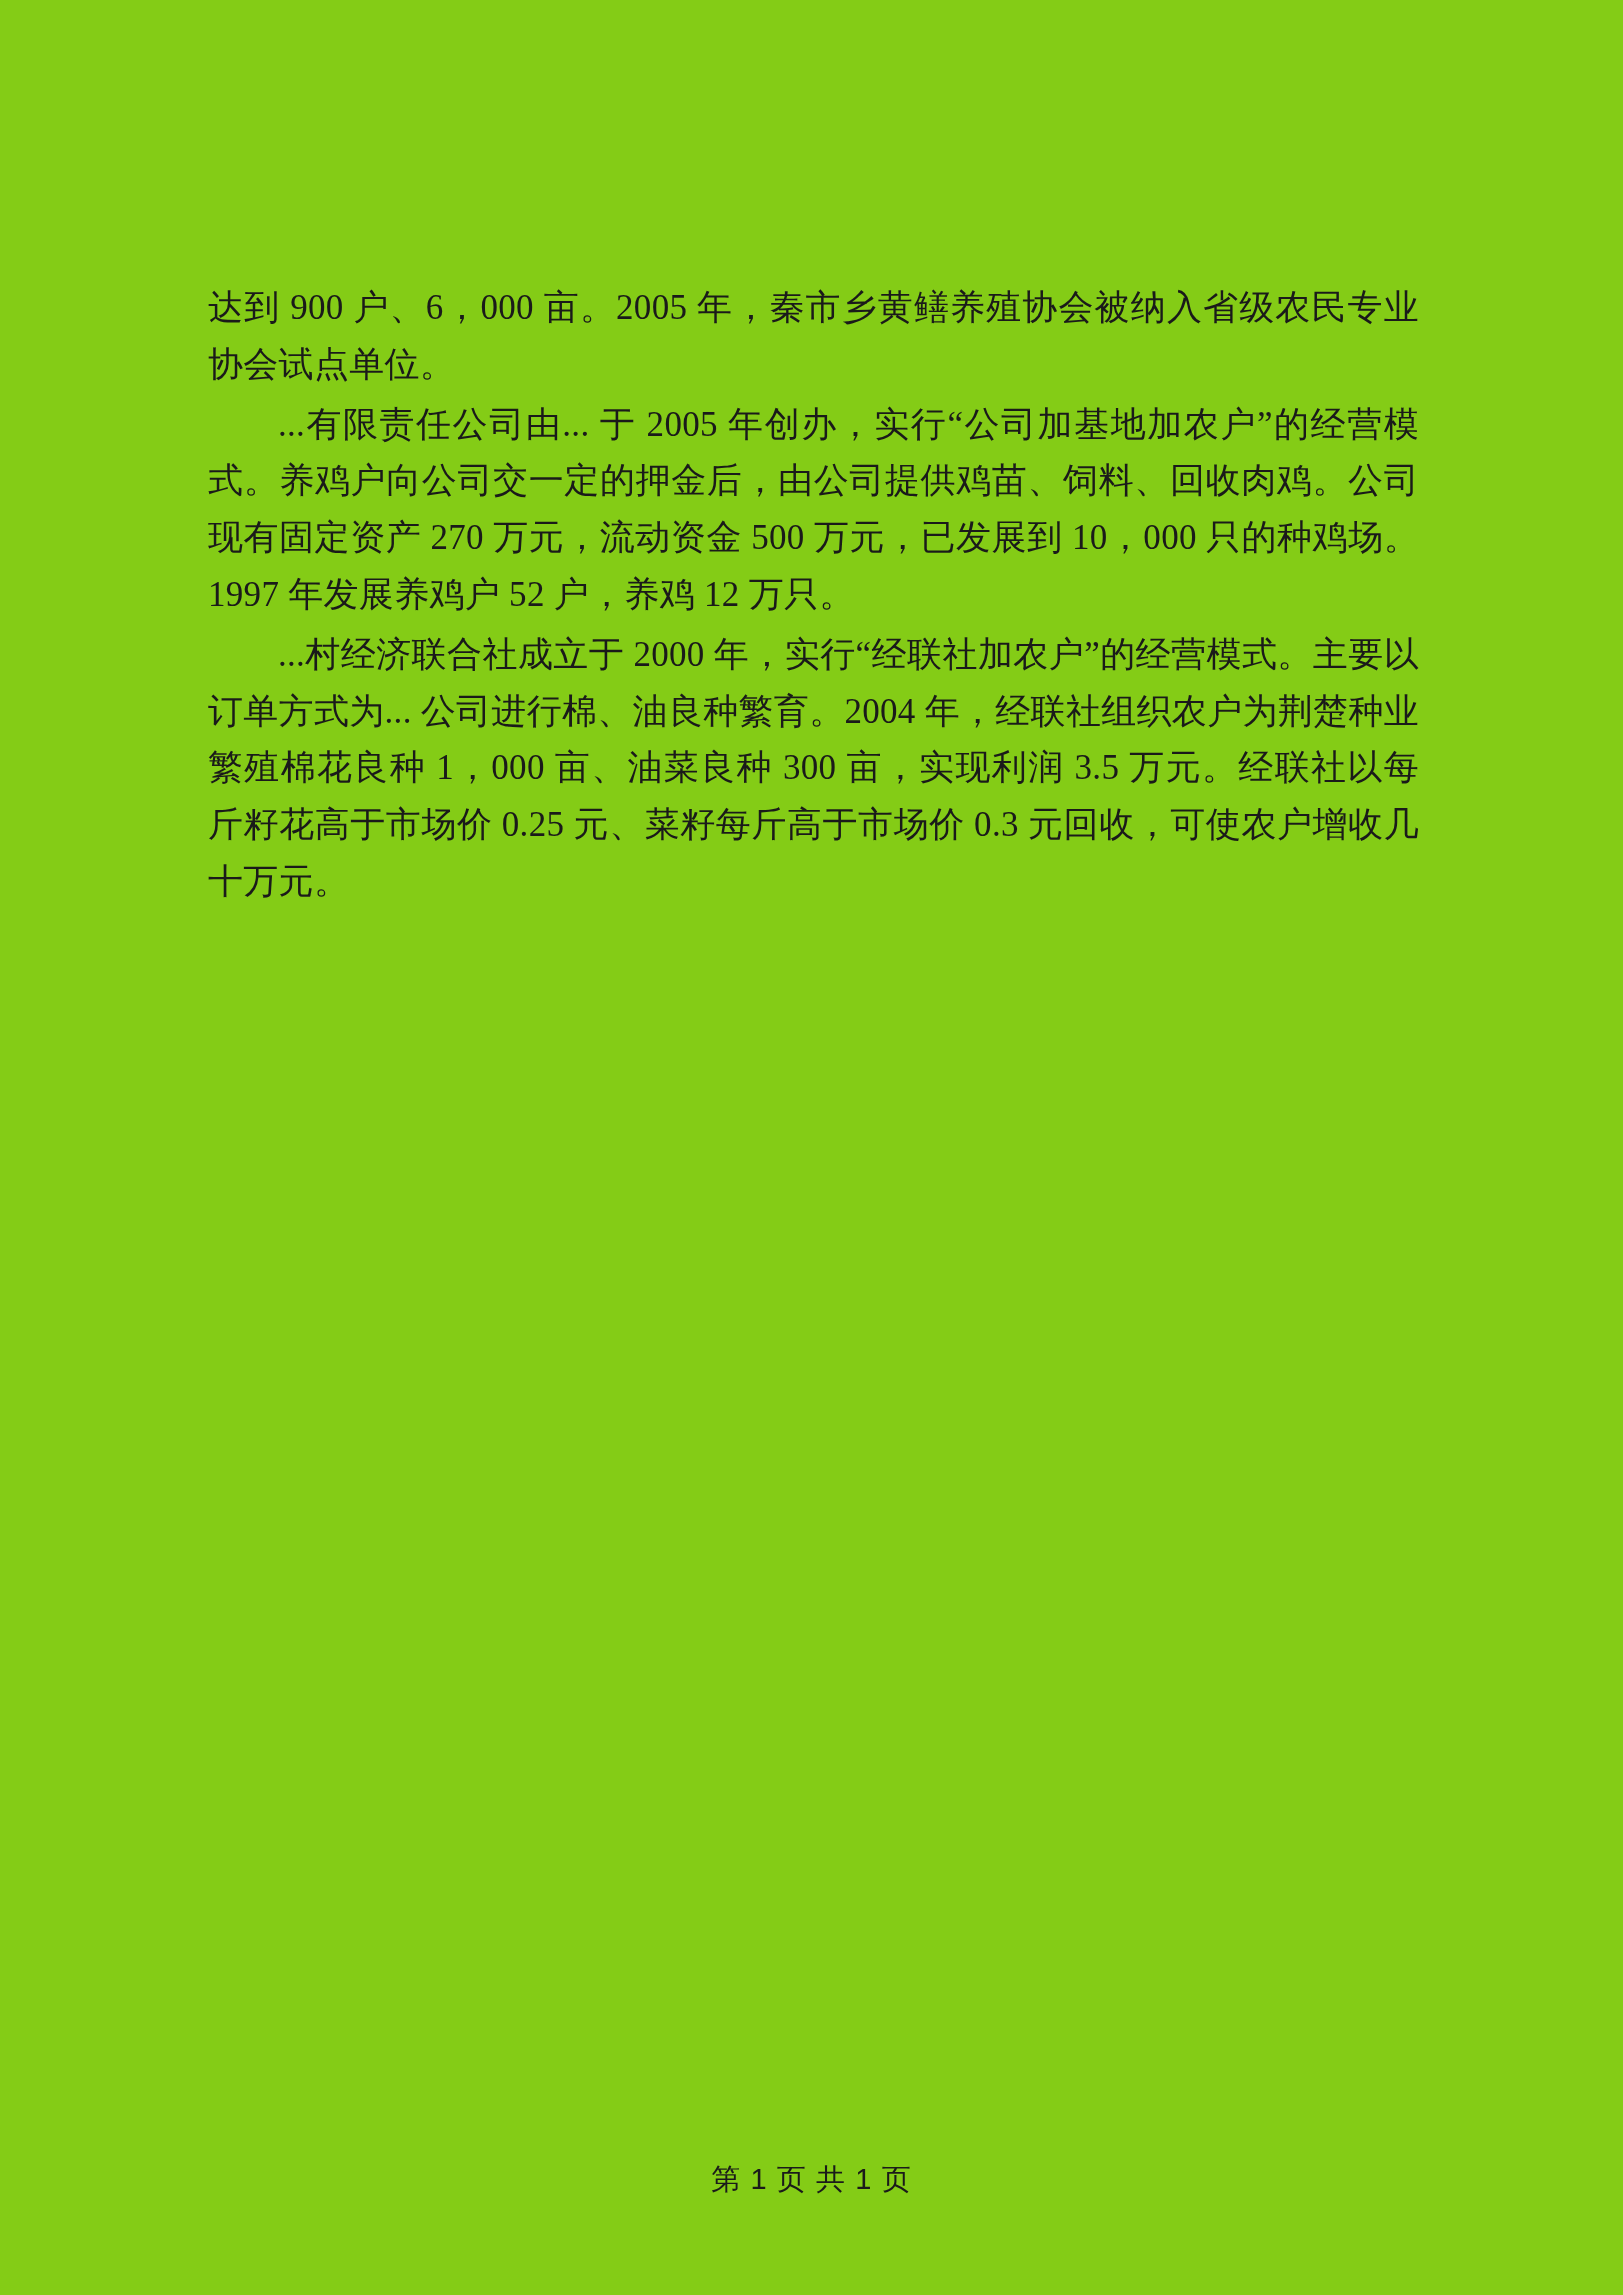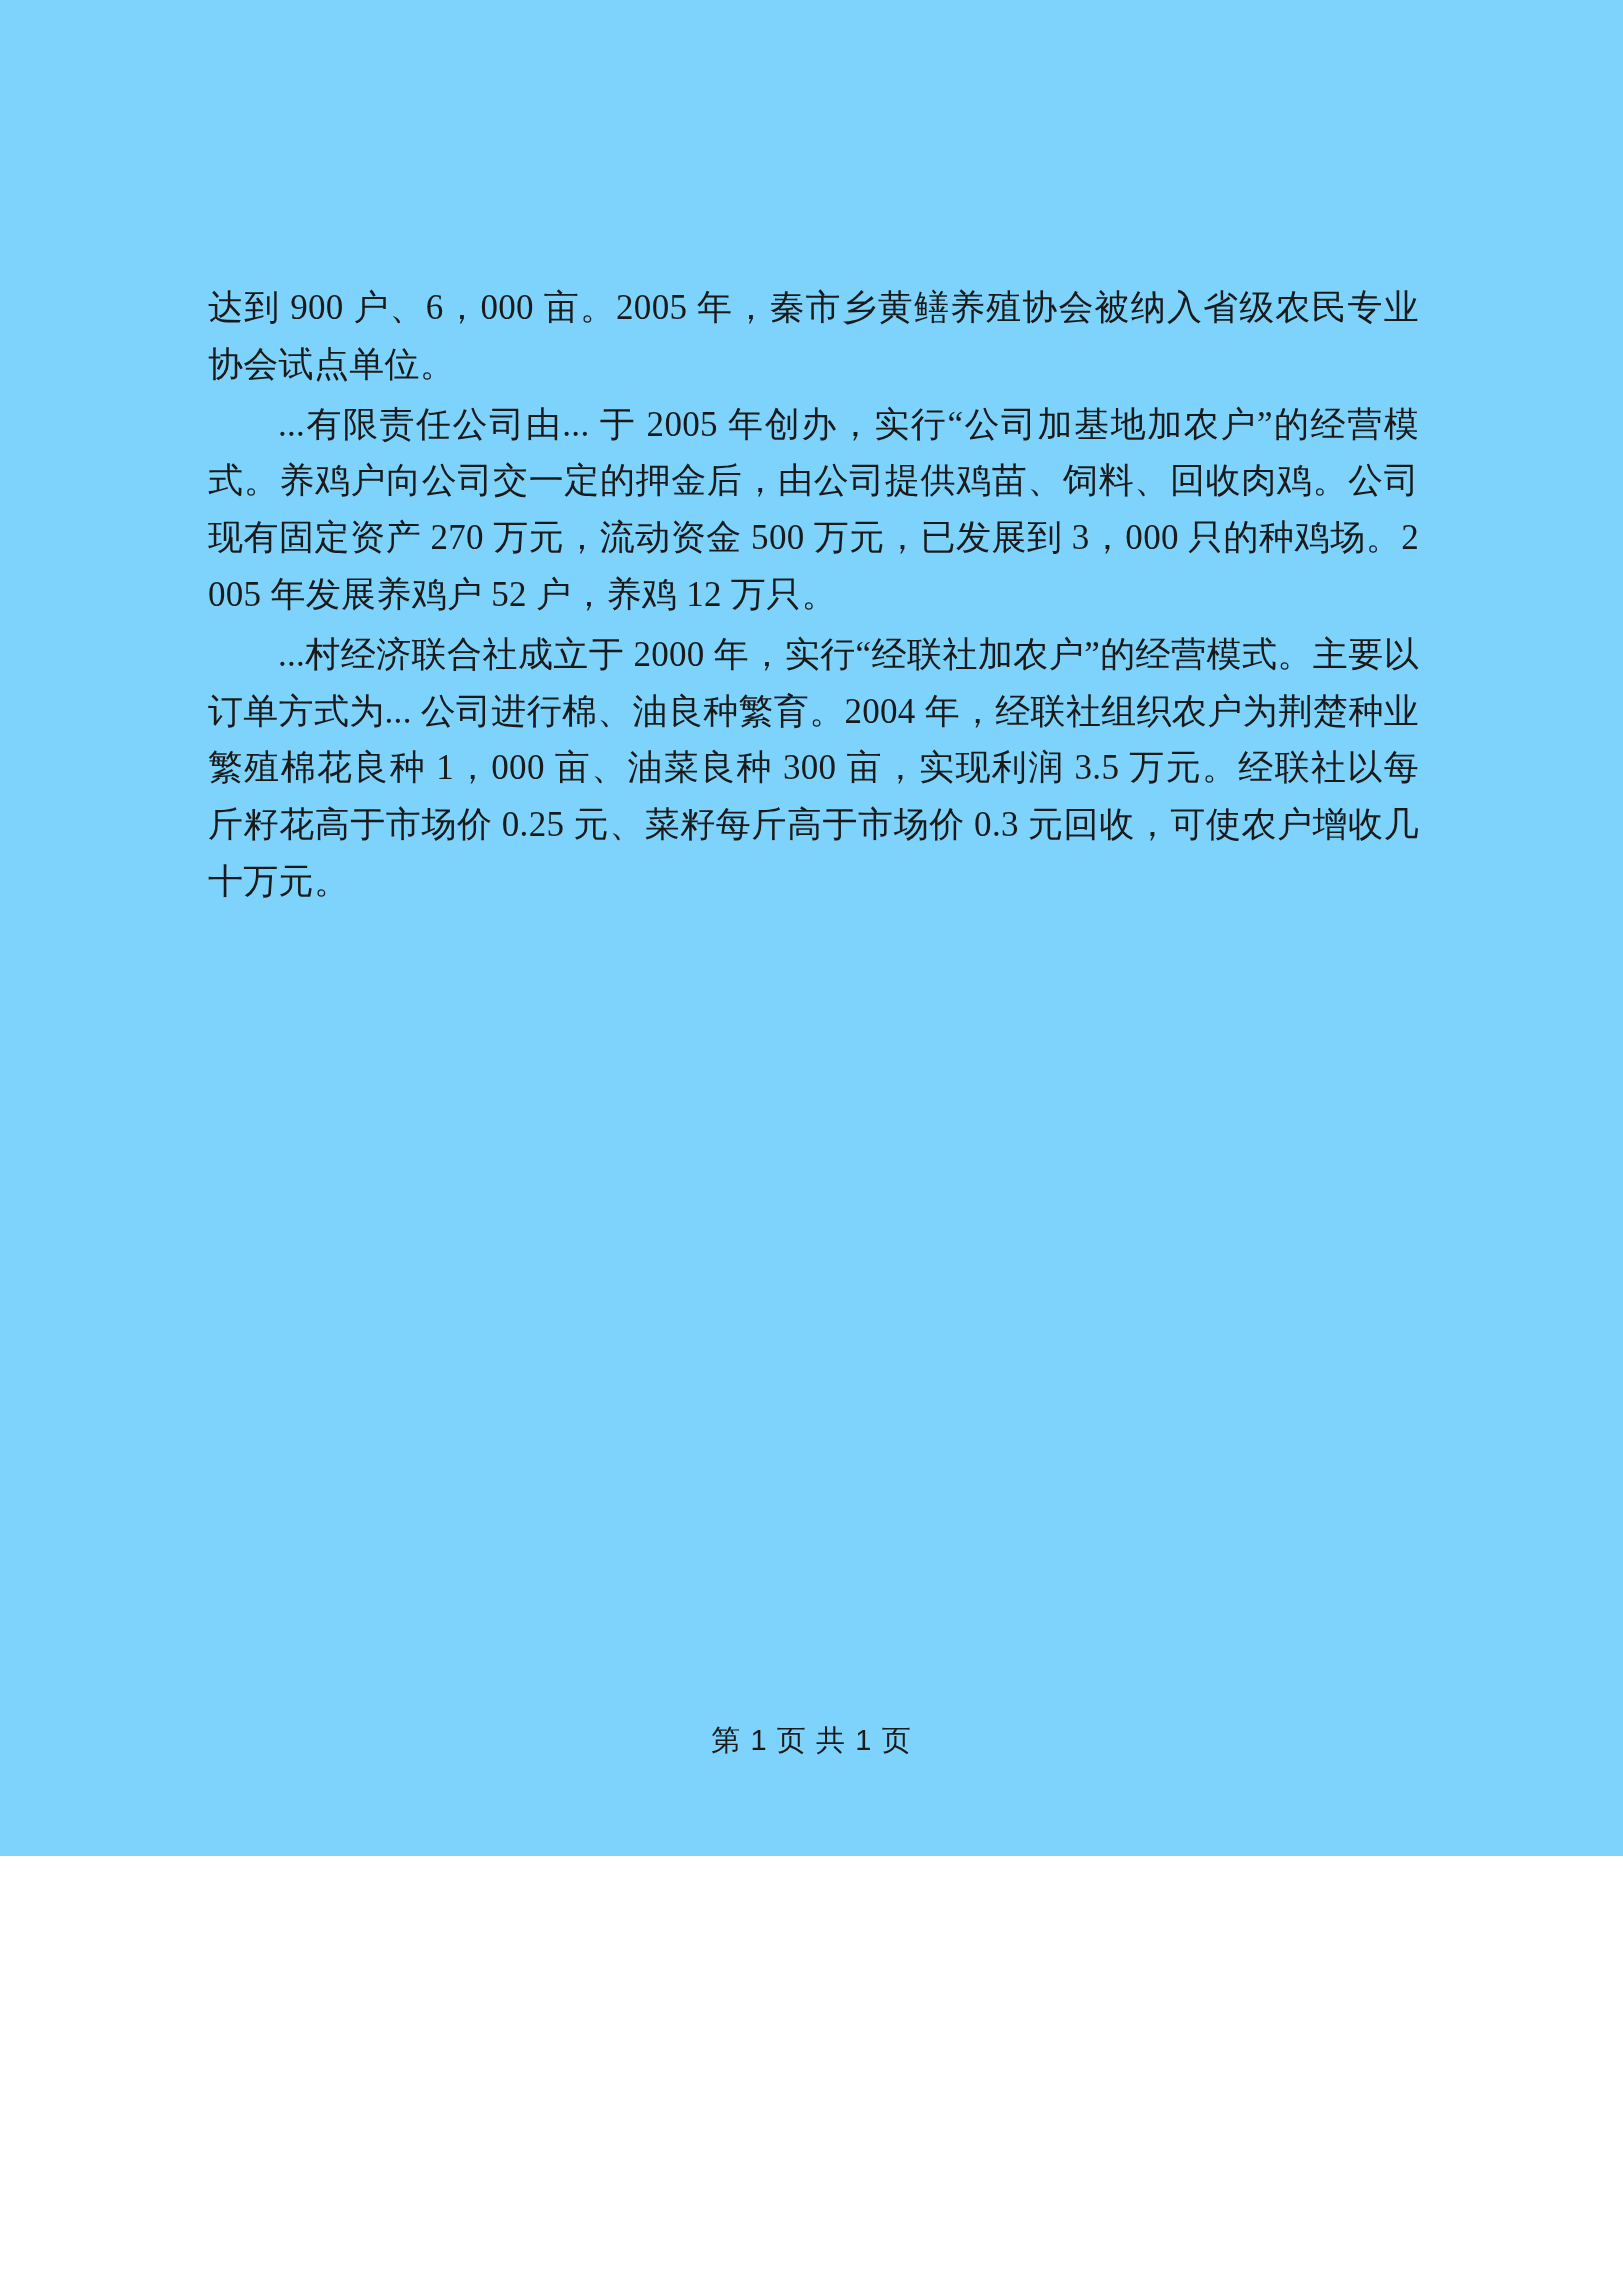--- a/index.html
+++ b/index.html
@@ -7,22 +7,22 @@
     padding: 0;
     background: #ffffff;
   }
   body {
     font-family: "Liberation Serif", "DejaVu Serif", serif;
     color: #1a1a1a;
   }
   .page {
     position: relative;
     width: 1623px;
-    height: 1856px;
-    background: #7dd3fc;
+    height: 2295px;
+    background: #84cc16;
     box-sizing: border-box;
     overflow: hidden;
   }
   .content {
     position: absolute;
     left: 208px;
     top: 280px;
     width: 1211px;
   }
   .para {
@@ -49,18 +49,18 @@
     color: #1a1a1a;
     font-family: Liberation Sans, sans-serif;
   }
 </style>
 </head>
 <body>
 
 <div class="page">
   <div class="content">
     <p class="para">达到 900 户、6，000 亩。2005 年，秦市乡黄鳝养殖协会被纳入省级农民专业协会试点单位。</p>
-    <p class="para indent">...有限责任公司由... 于 2005 年创办，实行“公司加基地加农户”的经营模式。养鸡户向公司交一定的押金后，由公司提供鸡苗、饲料、回收肉鸡。公司现有固定资产 270 万元，流动资金 500 万元，已发展到 3，000 只的种鸡场。2005 年发展养鸡户 52 户，养鸡 12 万只。</p>
+    <p class="para indent">...有限责任公司由... 于 2005 年创办，实行“公司加基地加农户”的经营模式。养鸡户向公司交一定的押金后，由公司提供鸡苗、饲料、回收肉鸡。公司现有固定资产 270 万元，流动资金 500 万元，已发展到 10，000 只的种鸡场。1997 年发展养鸡户 52 户，养鸡 12 万只。</p>
     <p class="para indent">...村经济联合社成立于 2000 年，实行“经联社加农户”的经营模式。主要以订单方式为... 公司进行棉、油良种繁育。2004 年，经联社组织农户为荆楚种业繁殖棉花良种 1，000 亩、油菜良种 300 亩，实现利润 3.5 万元。经联社以每斤籽花高于市场价 0.25 元、菜籽每斤高于市场价 0.3 元回收，可使农户增收几十万元。</p>
   </div>
   <div class="footer">第 1 页 共 1 页</div>
 </div>
 
 
 </body></html>

